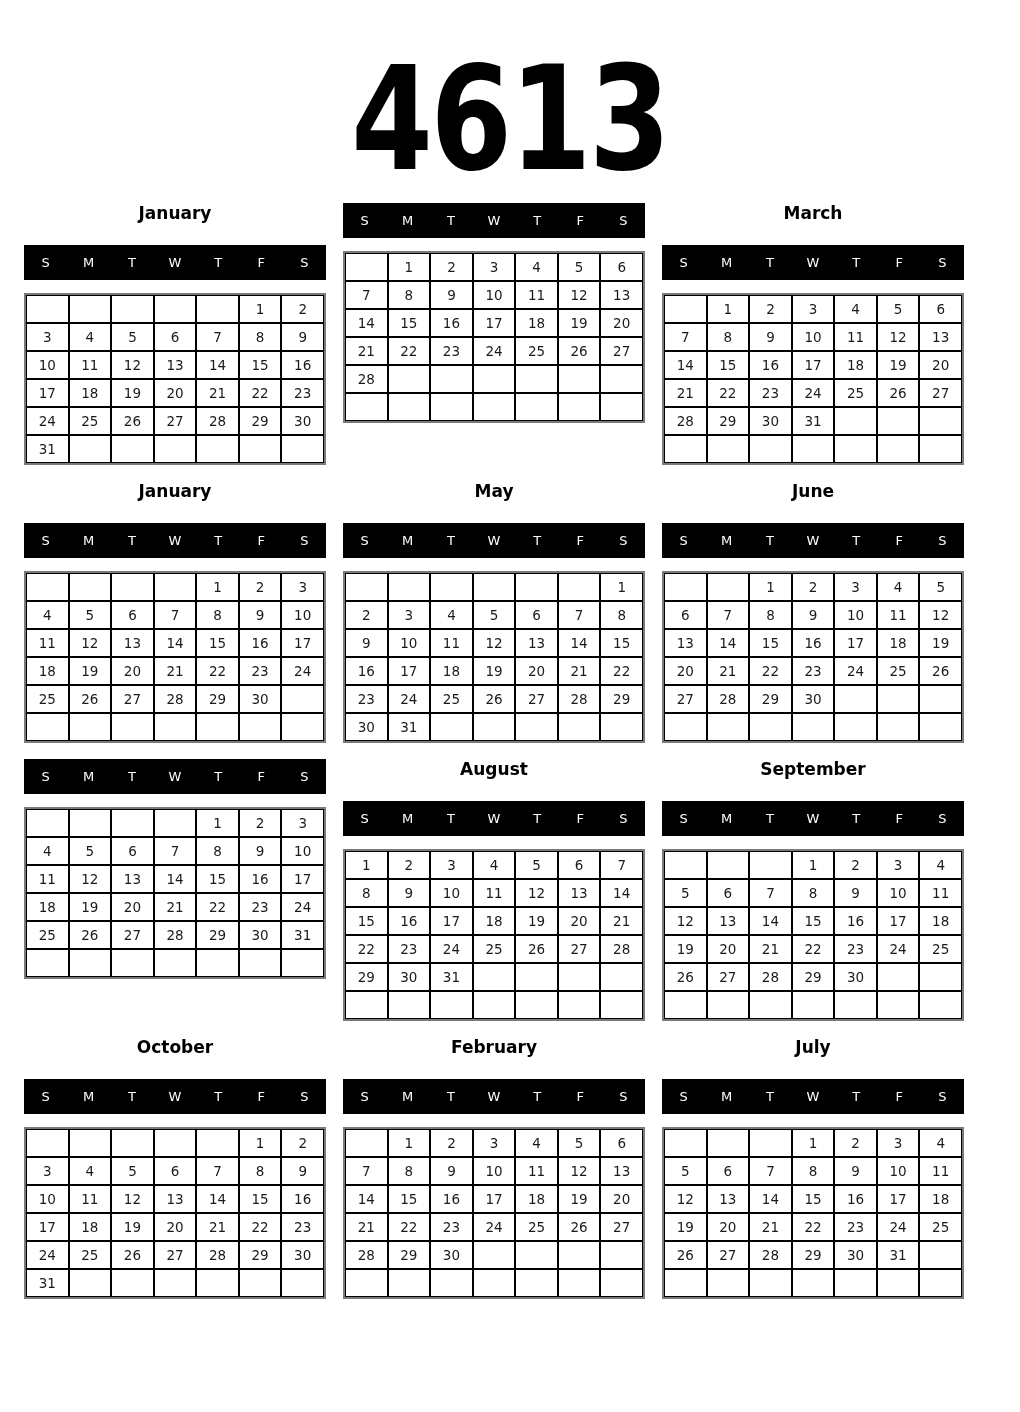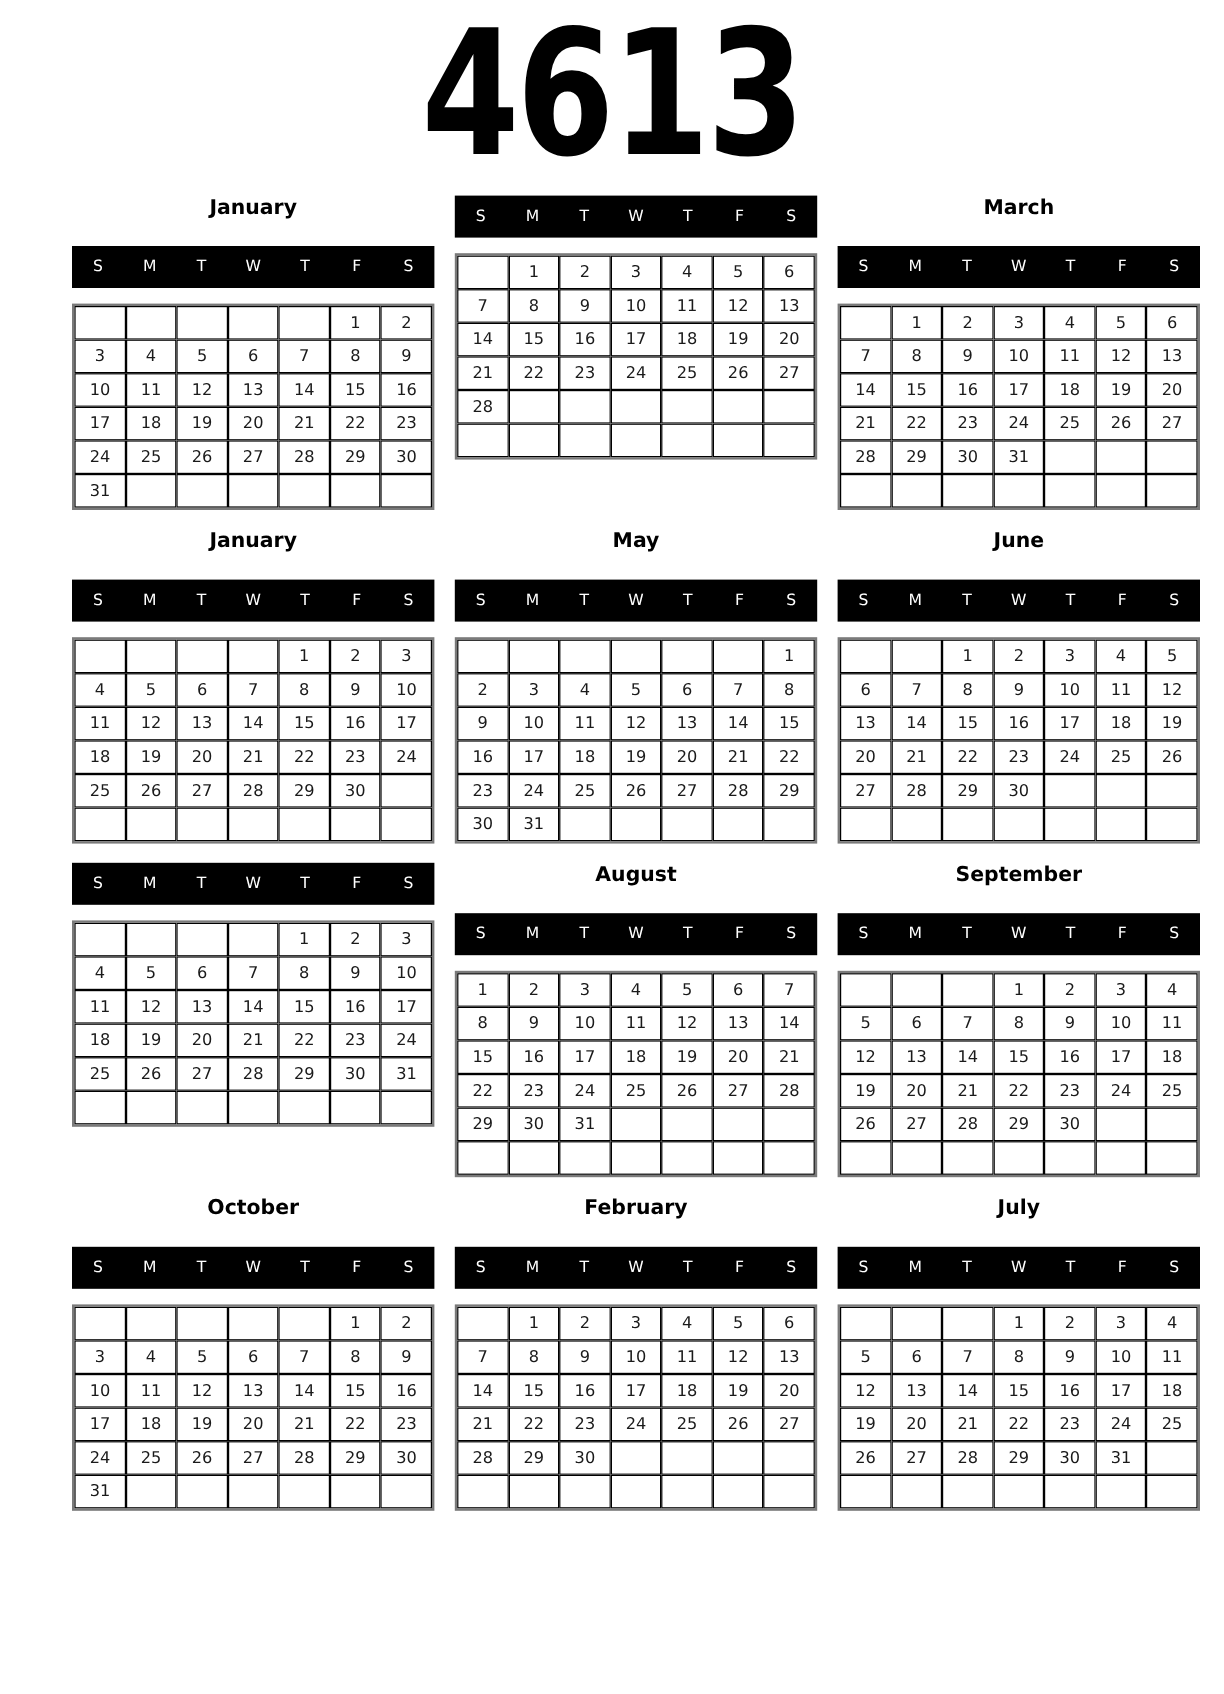--- a/index.html
+++ b/index.html
@@ -9,36 +9,37 @@
     height: 1412px;
     margin: 0 auto;
     font-family: "DejaVu Sans", "Liberation Sans", sans-serif;
     color: #000;
     overflow: hidden;
   }
   .title-wrap {
     height: 150px;
     padding-top: 6px;
     text-align: center;
+    margin-top: 40px;
   }
   .page-title {
     display: inline-block;
     font-size: 145px;
     line-height: 145px;
     font-weight: bold;
     letter-spacing: -3px;
     transform: scaleX(0.81);
     transform-origin: center top;
     white-space: nowrap;
   }
   .months-grid {
     display: grid;
     grid-template-columns: repeat(3, 302px);
     column-gap: 17px;
-    padding: 0 60px;
+    padding: 0 24px;
     margin-top: 13px;
   }
   .month {
     height: 278px;
   }
   .month-title {
     font-size: 17px;
     font-weight: bold;
     line-height: 20px;
     text-align: center;

